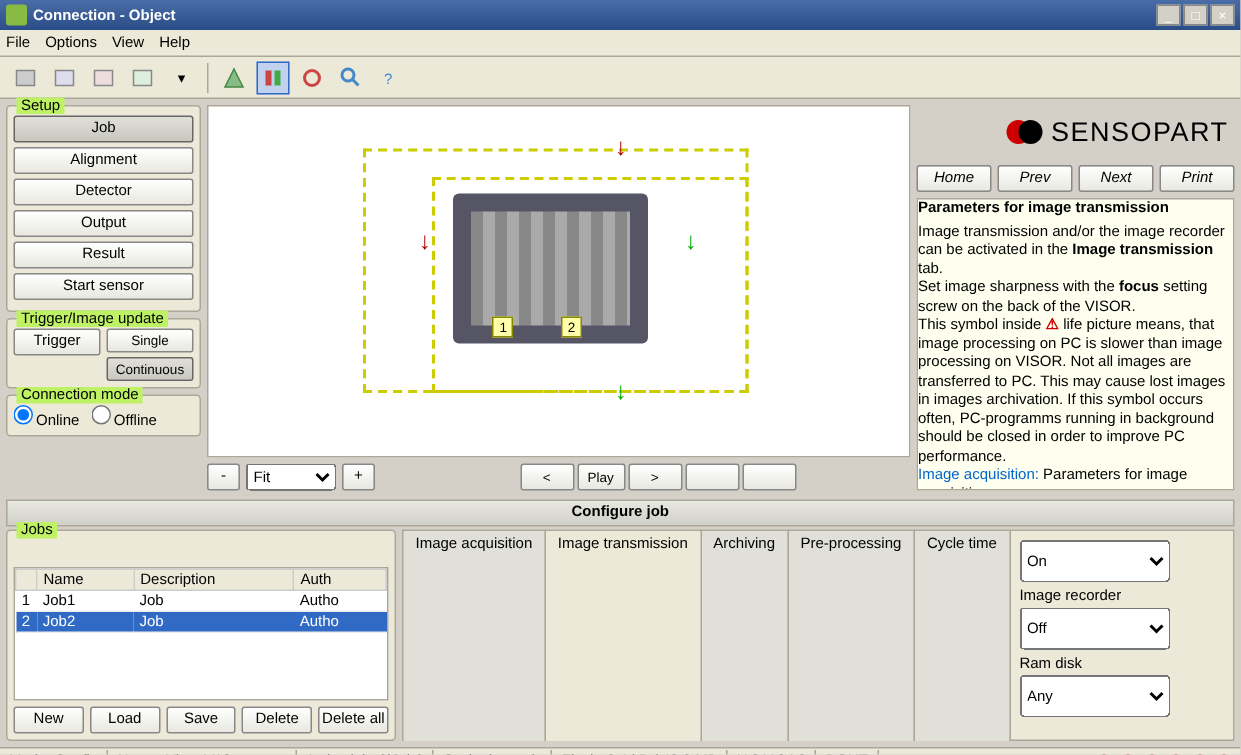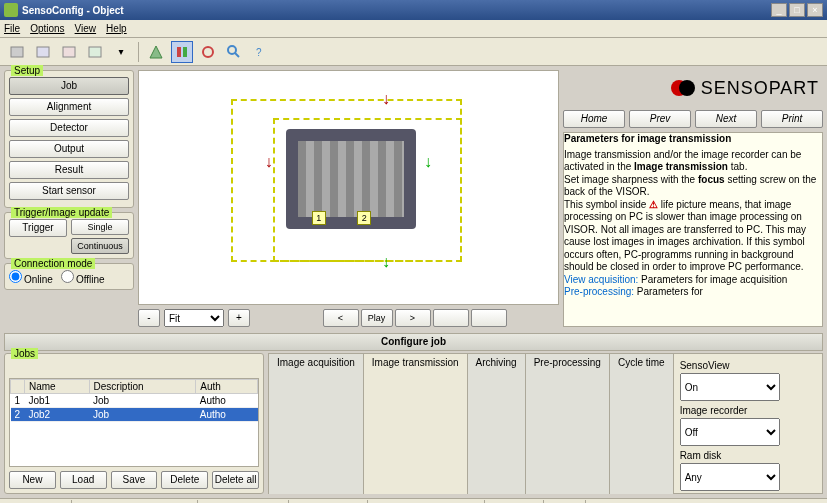--- a/index.html
+++ b/index.html
@@ -6,34 +6,34 @@
 body { background: #d4d0c8; width: 827px; height: 503px; overflow: hidden; }
 
 
 .titlebar { height: 20px; background: linear-gradient(#4a6da7, #2a4d87); color: #fff; display: flex; align-items: center; padding: 0 4px; }
 .titlebar .icon { width: 14px; height: 14px; background: #8b4; border-radius: 2px; margin-right: 4px; }
 .titlebar .title { flex: 1; font-weight: bold; }
 .titlebar .btns { display: flex; gap: 2px; }
 .titlebar .btns span { width: 16px; height: 14px; background: #d4d0c8; border: 1px solid #888; display: flex; align-items: center; justify-content: center; font-size: 9px; }
 
 
-.menubar { height: 18px; background: #ece9d8; display: flex; align-items: center; padding: 0 4px; gap: 10px; border-bottom: 1px solid #aca899; text-decoration: underline; }
+.menubar { height: 18px; background: #ece9d8; display: flex; align-items: center; padding: 0 4px; gap: 10px; border-bottom: 1px solid #aca899; }
 .menubar span { cursor: default; }
 
 
 .toolbar { height: 28px; background: #ece9d8; display: flex; align-items: center; padding: 0 6px; gap: 4px; border-bottom: 1px solid #aca899; }
 .toolbar .tbtn { width: 22px; height: 22px; border: 1px solid transparent; display: flex; align-items: center; justify-content: center; }
 .toolbar .tbtn.active { border: 1px solid #316ac5; background: #c1d2ee; }
 .toolbar .sep { width: 1px; height: 20px; background: #aca899; margin: 0 2px; }
 
 
 .main { display: flex; height: 265px; padding: 4px; gap: 4px; }
 .left-col { width: 130px; display: flex; flex-direction: column; gap: 4px; }
 .center-col { flex: 1; display: flex; flex-direction: column; }
-.right-col { width: 260px; display: flex; flex-direction: column; gap: 4px; }
+.right-col { width: 212px; display: flex; flex-direction: column; gap: 4px; }
 
 
 .group { border: 1px solid #aca899; border-radius: 3px; padding: 6px 4px 4px; position: relative; background: #ece9d8; }
 .group .legend { position: absolute; top: -6px; left: 6px; background: #bef264; padding: 0 3px; font-size: 10px; }
 
 
 .btn { display: block; width: 100%; height: 18px; background: linear-gradient(#fff,#e8e8e0); border: 1px solid #888; border-radius: 2px; text-align: center; line-height: 16px; margin-bottom: 3px; cursor: default; }
 .btn.sel { background: linear-gradient(#e0e0d8,#c8c8c0); border-color: #666; }
 .btn.small { height: 16px; line-height: 14px; font-size: 9px; }
 
@@ -101,21 +101,21 @@
 .radio-row { display: flex; gap: 8px; align-items: center; font-size: 10px; }
 .radio-row input { margin-right: 2px; }
 
 svg.ico { width: 16px; height: 16px; }
 </style>
 </head>
 <body>
 
 <div class="titlebar">
   <span class="icon"></span>
-  <span class="title">SensoConfig - Object</span>
+  <span class="title">Connection - Object</span>
   <div class="btns">
     <span>_</span>
     <span>□</span>
     <span>×</span>
   </div>
 </div>
 
 <div class="menubar">
   <span>File</span>
   <span>Options</span>
@@ -246,21 +246,21 @@
       <div class="btn">Home</div>
       <div class="btn">Prev</div>
       <div class="btn">Next</div>
       <div class="btn">Print</div>
     </div>
     <div class="helpbox">
       <div class="hh">Parameters for image transmission</div>
       <p><span>Image transmission and/or the image recorder can be activated in the </span><b>Image transmission</b><span> tab.</span></p>
       <p><span>Set image sharpness with the </span><b>focus</b><span> setting screw on the back of the VISOR.</span></p>
       <p><span>This symbol inside </span><span class="warn">⚠</span><span> life picture means, that image processing on PC is slower than image processing on VISOR. Not all images are transferred to PC. This may cause lost images in images archivation. If this symbol occurs often, PC-programms running in background should be closed in order to improve PC performance.</span></p>
-      <p><span style="color:#06c">View acquisition:</span><span> Parameters for image acquisition</span></p>
+      <p><span style="color:#06c">Image acquisition:</span><span> Parameters for image acquisition</span></p>
       <p><span style="color:#06c">Pre-processing:</span><span> Parameters for</span></p>
     </div>
   </div>
 </div>
 
 <div class="section-hdr">Configure job</div>
 
 <div class="jobs-area">
   <div class="jobs-left group" style="padding-top:24px">
     <div class="legend">Jobs</div>
@@ -302,21 +302,20 @@
   <div class="jobs-right">
     <div class="tabs">
       <div class="tab">Image acquisition</div>
       <div class="tab active">Image transmission</div>
       <div class="tab">Archiving</div>
       <div class="tab">Pre-processing</div>
       <div class="tab">Cycle time</div>
     </div>
     <div class="tab-body">
       <div class="form-row">
-        <label>SensoView</label>
         <select><option>On</option></select>
       </div>
       <div class="form-row">
         <label>Image recorder</label>
         <select><option>Off</option></select>
       </div>
       <div class="form-row">
         <label>Ram disk</label>
         <select><option>Any</option></select>
       </div>

